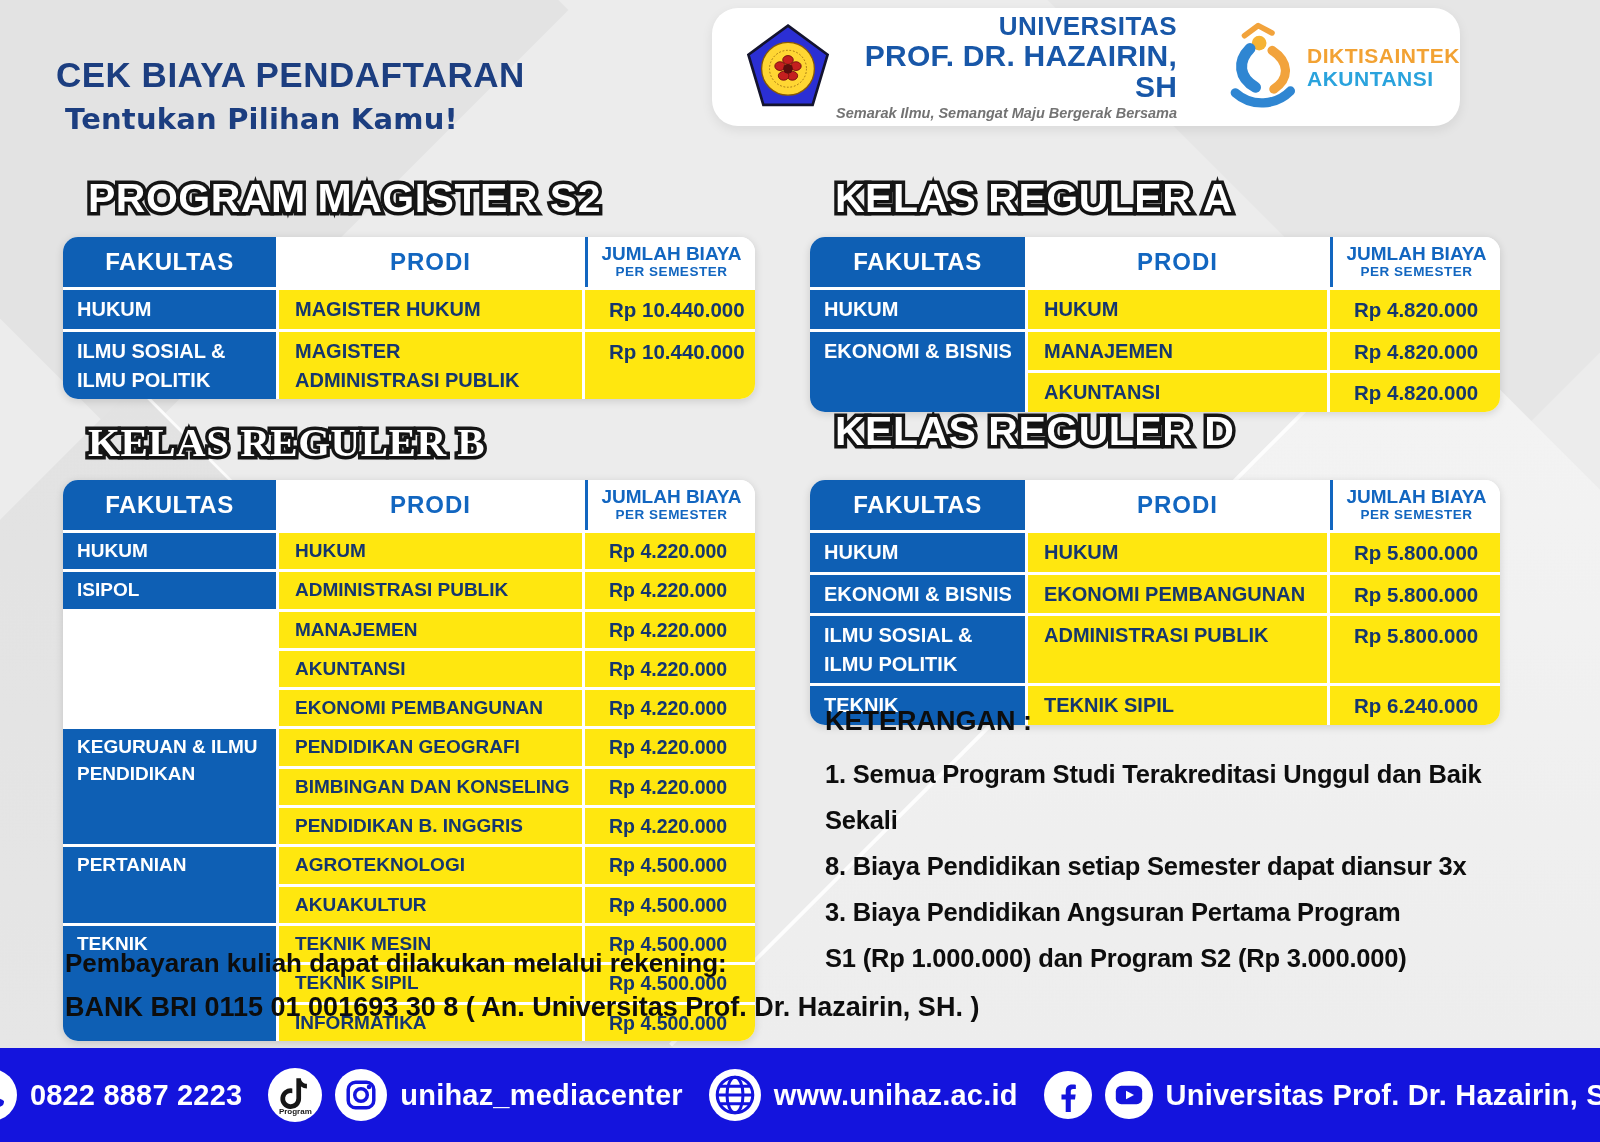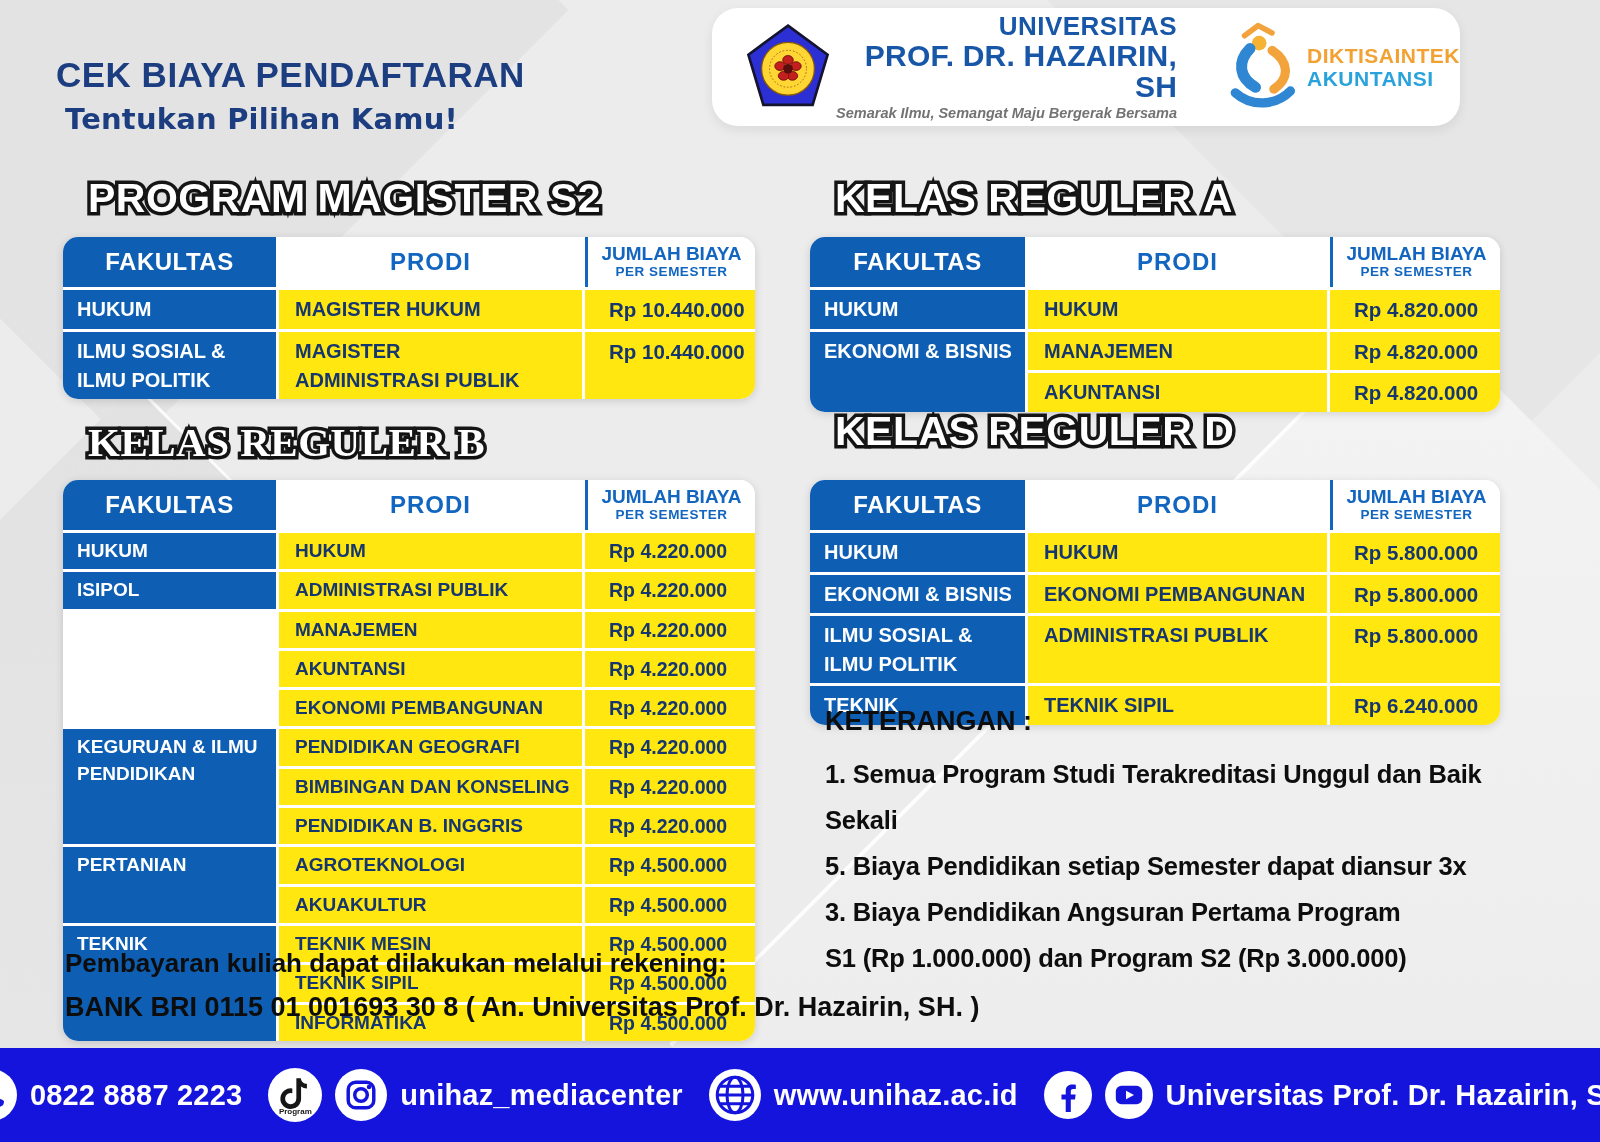--- a/index.html
+++ b/index.html
@@ -228,21 +228,21 @@
       <div class="td p" style="grid-row:4;grid-column:2">ADMINISTRASI PUBLIK</div>
       <div class="td b" style="grid-row:4;grid-column:3">Rp 5.800.000</div>
       <div class="td f" style="grid-row:5;grid-column:1">TEKNIK</div>
       <div class="td p" style="grid-row:5;grid-column:2">TEKNIK SIPIL</div>
       <div class="td b" style="grid-row:5;grid-column:3">Rp 6.240.000</div>
     </div>
 
     <div class="ket">
       <div class="ket-title">KETERANGAN :</div>
       <div class="ket-item">1.  Semua Program Studi Terakreditasi Unggul dan Baik Sekali</div>
-      <div class="ket-item">5. Biaya Pendidikan setiap Semester dapat diansur 3x</div>
+      <div class="ket-item">8. Biaya Pendidikan setiap Semester dapat diansur 3x</div>
       <div class="ket-item">3. Biaya Pendidikan Angsuran Pertama Program</div>
       <div class="ket-item">S1 (Rp 1.000.000) dan Program S2 (Rp 3.000.000)</div>
     </div>
 
     <div class="pay1">Pembayaran kuliah dapat dilakukan melalui rekening:</div>
     <div class="pay2">BANK BRI 0115 01 001693 30 8 ( An. Universitas Prof. Dr. Hazairin, SH. )</div>
 
     <div class="footer">
       <div class="fgroup">
         <svg class="icn" viewBox="0 0 24 24">

